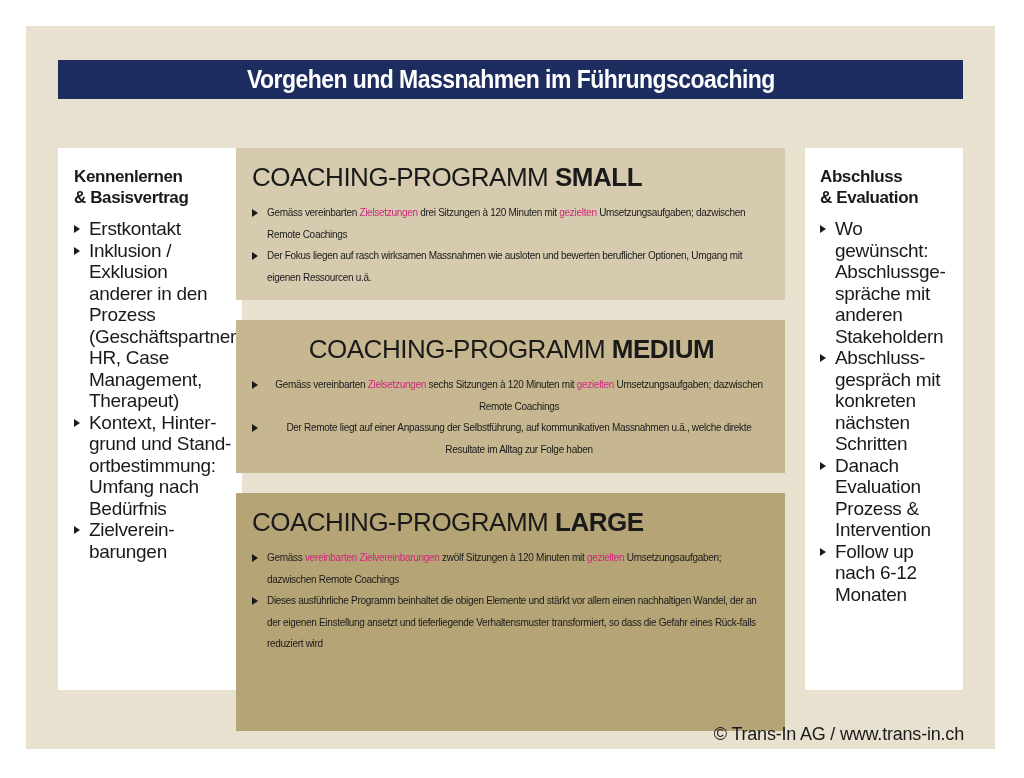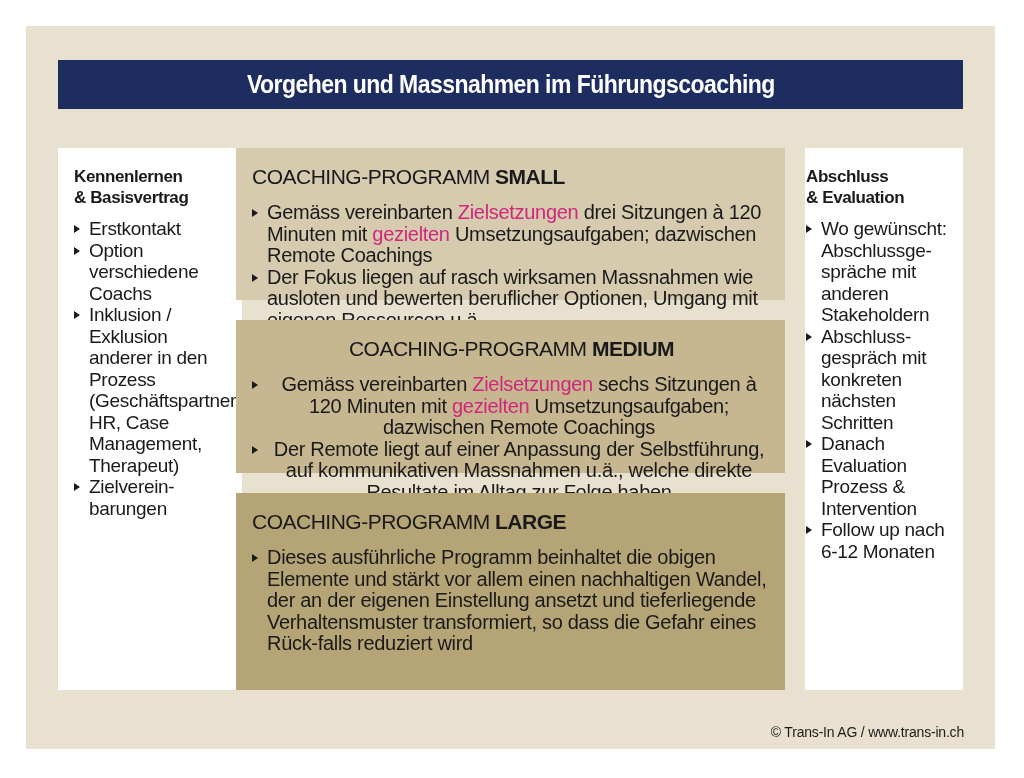--- a/index.html
+++ b/index.html
@@ -13,42 +13,42 @@
     }
     .panel {
       position: absolute;
       left: 26px; top: 26px;
       width: 969px; height: 723px;
       background: #e8e1cf;
     }
     .title-bar {
       position: absolute;
       left: 58px; top: 60px;
-      width: 905px; height: 49px;
+      width: 905px; height: 39px;
       background: #1e2d5f;
       display: flex; align-items: center; justify-content: center;
     }
     .title-bar h1 {
       margin: 0;
       color: #ffffff;
       font-size: 25px;
       font-weight: bold;
       letter-spacing: -0.6px;
       transform: scaleX(0.92);
     }
     .side-col {
       position: absolute;
       top: 148px;
       height: 542px;
       background: #ffffff;
       box-sizing: border-box;
       padding: 18px 10px 0 16px;
     }
     .side-col.left { left: 58px; width: 184px; }
-    .side-col.right { left: 805px; width: 158px; padding-left: 1px; }
+    .side-col.right { left: 805px; width: 158px; padding-left: 15px; }
     .side-col h2 {
       margin: 0 0 10px 0;
       font-size: 17px;
       font-weight: bold;
       line-height: 21px;
       letter-spacing: -0.4px;
     }
     ul.bullets { list-style: none; margin: 0; padding: 0; }
     ul.bullets li {
       position: relative;
@@ -67,61 +67,61 @@
     }
     .program {
       position: absolute;
       left: 236px;
       width: 549px;
       box-sizing: border-box;
       padding: 16px 14px 0 16px;
     }
     .program.small { top: 148px; height: 152px; background: #d6cbaf; }
     .program.medium { top: 320px; height: 153px; background: #c6b791; text-align: center; }
-    .program.large { top: 493px; height: 197px; background: #b5a476; }
+    .program.large { top: 493px; height: 238px; background: #b5a476; }
     .program h3 {
       margin: 0 0 12px 0;
-      font-size: 21px;
+      font-size: 26px;
       font-weight: normal;
       letter-spacing: -0.5px;
       line-height: 26px;
     }
     .program h3 b { font-weight: bold; }
     .program ul.bullets li {
-      font-size: 20px;
+      font-size: 10px;
       line-height: 21.5px;
       padding-left: 15px;
     }
     .hl { color: #d0267c; }
     .footer {
       position: absolute;
       right: 60px; top: 724px;
-      font-size: 14px;
+      font-size: 18px;
       letter-spacing: -0.2px;
       color: #1a1a1a;
     }
   </style>
 </head>
 <body>
 
 <div class="panel"></div>
 
 <div class="title-bar">
   <h1>Vorgehen und Massnahmen im Führungscoaching</h1>
 </div>
 
 <div class="side-col left">
   <h2>
     <span>Kennenlernen</span><br>
     <span>&amp; Basisvertrag</span>
   </h2>
   <ul class="bullets">
     <li><span class="tri"></span><span>Erstkontakt</span></li>
-    <li><span class="tri"></span><span>Option verschiedene Coachs</span></li>
     <li><span class="tri"></span><span>Inklusion / Exklusion anderer in den Prozess (Geschäftspartner, HR, Case Management, Therapeut)</span></li>
+    <li><span class="tri"></span><span>Kontext, Hinter-grund und Stand-ortbestimmung: Umfang nach Bedürfnis</span></li>
     <li><span class="tri"></span><span>Zielverein-barungen</span></li>
   </ul>
 </div>
 
 <div class="program small">
   <h3><span>COACHING-PROGRAMM </span><b>SMALL</b></h3>
   <ul class="bullets">
     <li><span class="tri"></span><span>Gemäss vereinbarten </span><span class="hl">Zielsetzungen</span><span> drei Sitzungen à 120 Minuten mit </span><span class="hl">gezielten</span><span> Umsetzungsaufgaben; dazwischen Remote Coachings</span></li>
     <li><span class="tri"></span><span>Der Fokus liegen auf rasch wirksamen Massnahmen wie ausloten und bewerten beruflicher Optionen, Umgang mit eigenen Ressourcen u.ä.</span></li>
   </ul>
@@ -131,20 +131,21 @@
   <h3><span>COACHING-PROGRAMM </span><b>MEDIUM</b></h3>
   <ul class="bullets">
     <li><span class="tri"></span><span>Gemäss vereinbarten </span><span class="hl">Zielsetzungen</span><span> sechs Sitzungen à 120 Minuten mit </span><span class="hl">gezielten</span><span> Umsetzungsaufgaben; dazwischen Remote Coachings</span></li>
     <li><span class="tri"></span><span>Der Remote liegt auf einer Anpassung der Selbstführung, auf kommunikativen Massnahmen u.ä., welche direkte Resultate im Alltag zur Folge haben</span></li>
   </ul>
 </div>
 
 <div class="program large">
   <h3><span>COACHING-PROGRAMM </span><b>LARGE</b></h3>
   <ul class="bullets">
+    <li><span class="tri"></span><span>Gemäss </span><span class="hl">vereinbarten Zielvereinbarungen</span><span> zwölf Sitzungen à 120 Minuten mit </span><span class="hl">gezielten</span><span> Umsetzungsaufgaben; dazwischen Remote Coachings</span></li>
     <li><span class="tri"></span><span>Dieses ausführliche Programm beinhaltet die obigen Elemente und stärkt vor allem einen nachhaltigen Wandel, der an der eigenen Einstellung ansetzt und tieferliegende Verhaltensmuster transformiert, so dass die Gefahr eines Rück-falls reduziert wird</span></li>
   </ul>
 </div>
 
 <div class="side-col right">
   <h2>
     <span>Abschluss</span><br>
     <span>&amp; Evaluation</span>
   </h2>
   <ul class="bullets">

